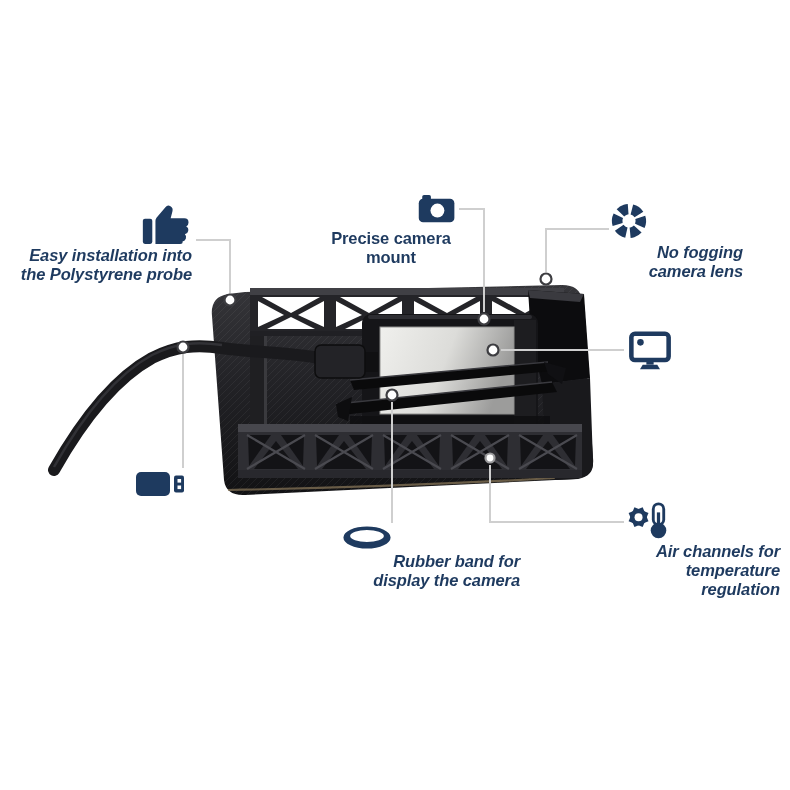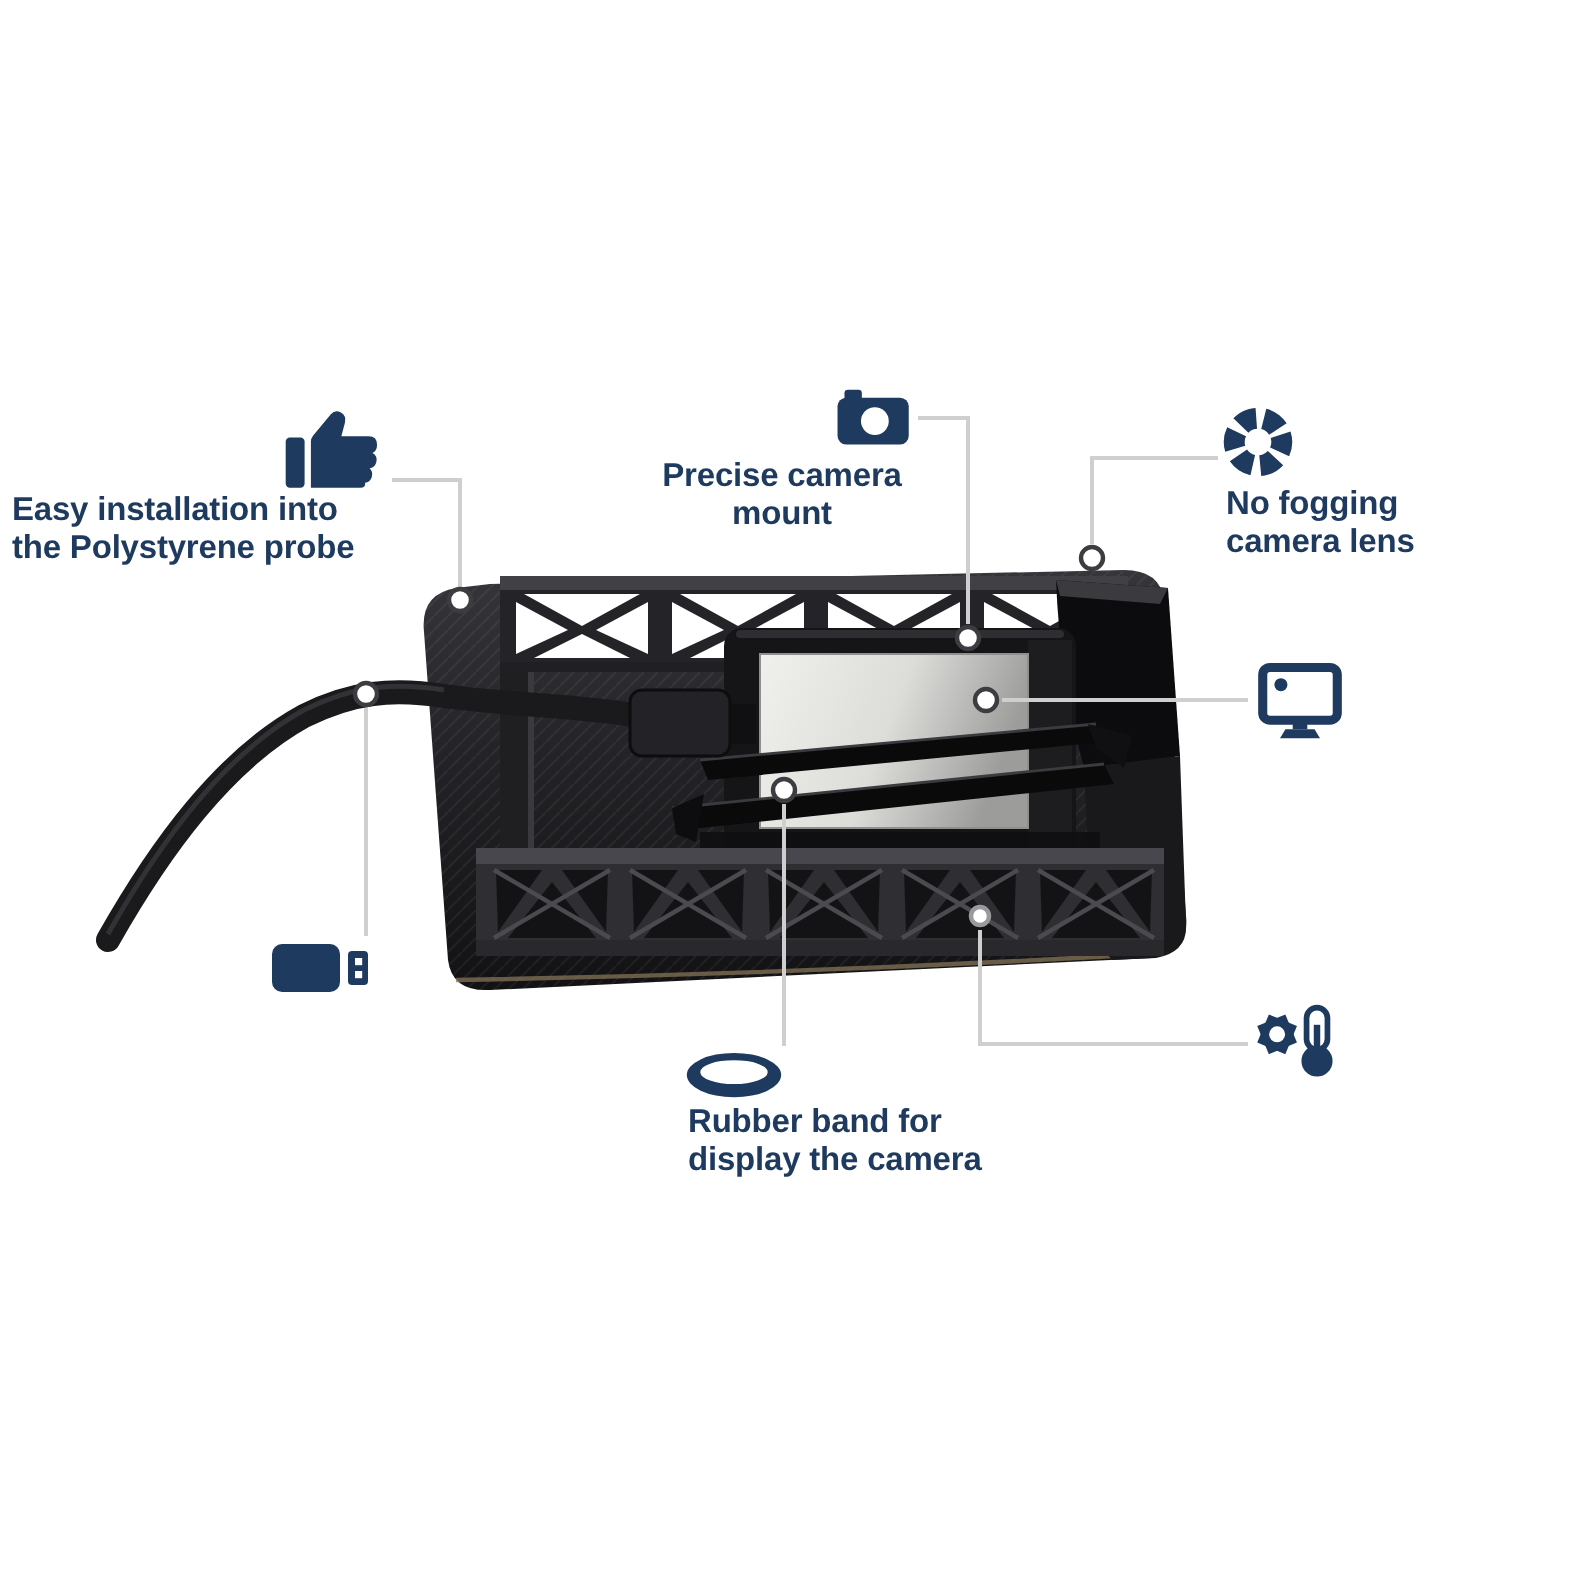--- a/index.html
+++ b/index.html
@@ -5,23 +5,23 @@
   html,body{margin:0;padding:0;background:#ffffff;}
   #canvas{
     position:relative;width:790px;height:790px;background:#ffffff;
     font-family:"Liberation Sans","DejaVu Sans",sans-serif;overflow:hidden;
   }
   #scene{position:absolute;left:0;top:0;width:790px;height:790px;}
   .anno-label{
     position:absolute;color:#1e3a5f;font-weight:700;font-size:16.5px;
     line-height:1.14;white-space:pre-line;letter-spacing:-0.1px;
   }
-  .al-left{text-align:left;}
+  .al-left{text-align:right;font-style:italic;}
   .al-right{text-align:center;}
-  .al-center{text-align:left;}
+  .al-center{text-align:right;font-style:italic;}
   .anno-icon{position:absolute;}
   .anno-icon svg{display:block;}
 </style>
 </head>
 <body>
 
 <div id="canvas">
 
   <svg id="scene" viewBox="0 0 790 790" aria-hidden="true">
     <defs>
@@ -218,14 +218,17 @@
       <g>
         <rect x="25" y="0" width="18" height="28" rx="9" fill="#ffffff"></rect>
         <circle cx="34" cy="31" r="10" fill="#ffffff"></circle>
         <rect x="27" y="1.5" width="14" height="25" rx="7" fill="#1e3a5f"></rect>
         <circle cx="34" cy="31" r="8.2" fill="#1e3a5f"></circle>
         <rect x="30" y="4.5" width="8" height="19" rx="4" fill="#ffffff"></rect>
         <rect x="32.3" y="12" width="3.4" height="14" fill="#1e3a5f"></rect>
       </g>
     </svg>
   </div>
+  <div class="anno-label al-left" style="left:630px;top:542px;width:150px;">Air channels for
+temperature
+regulation</div>
 
 </div>
 
 </body></html>

